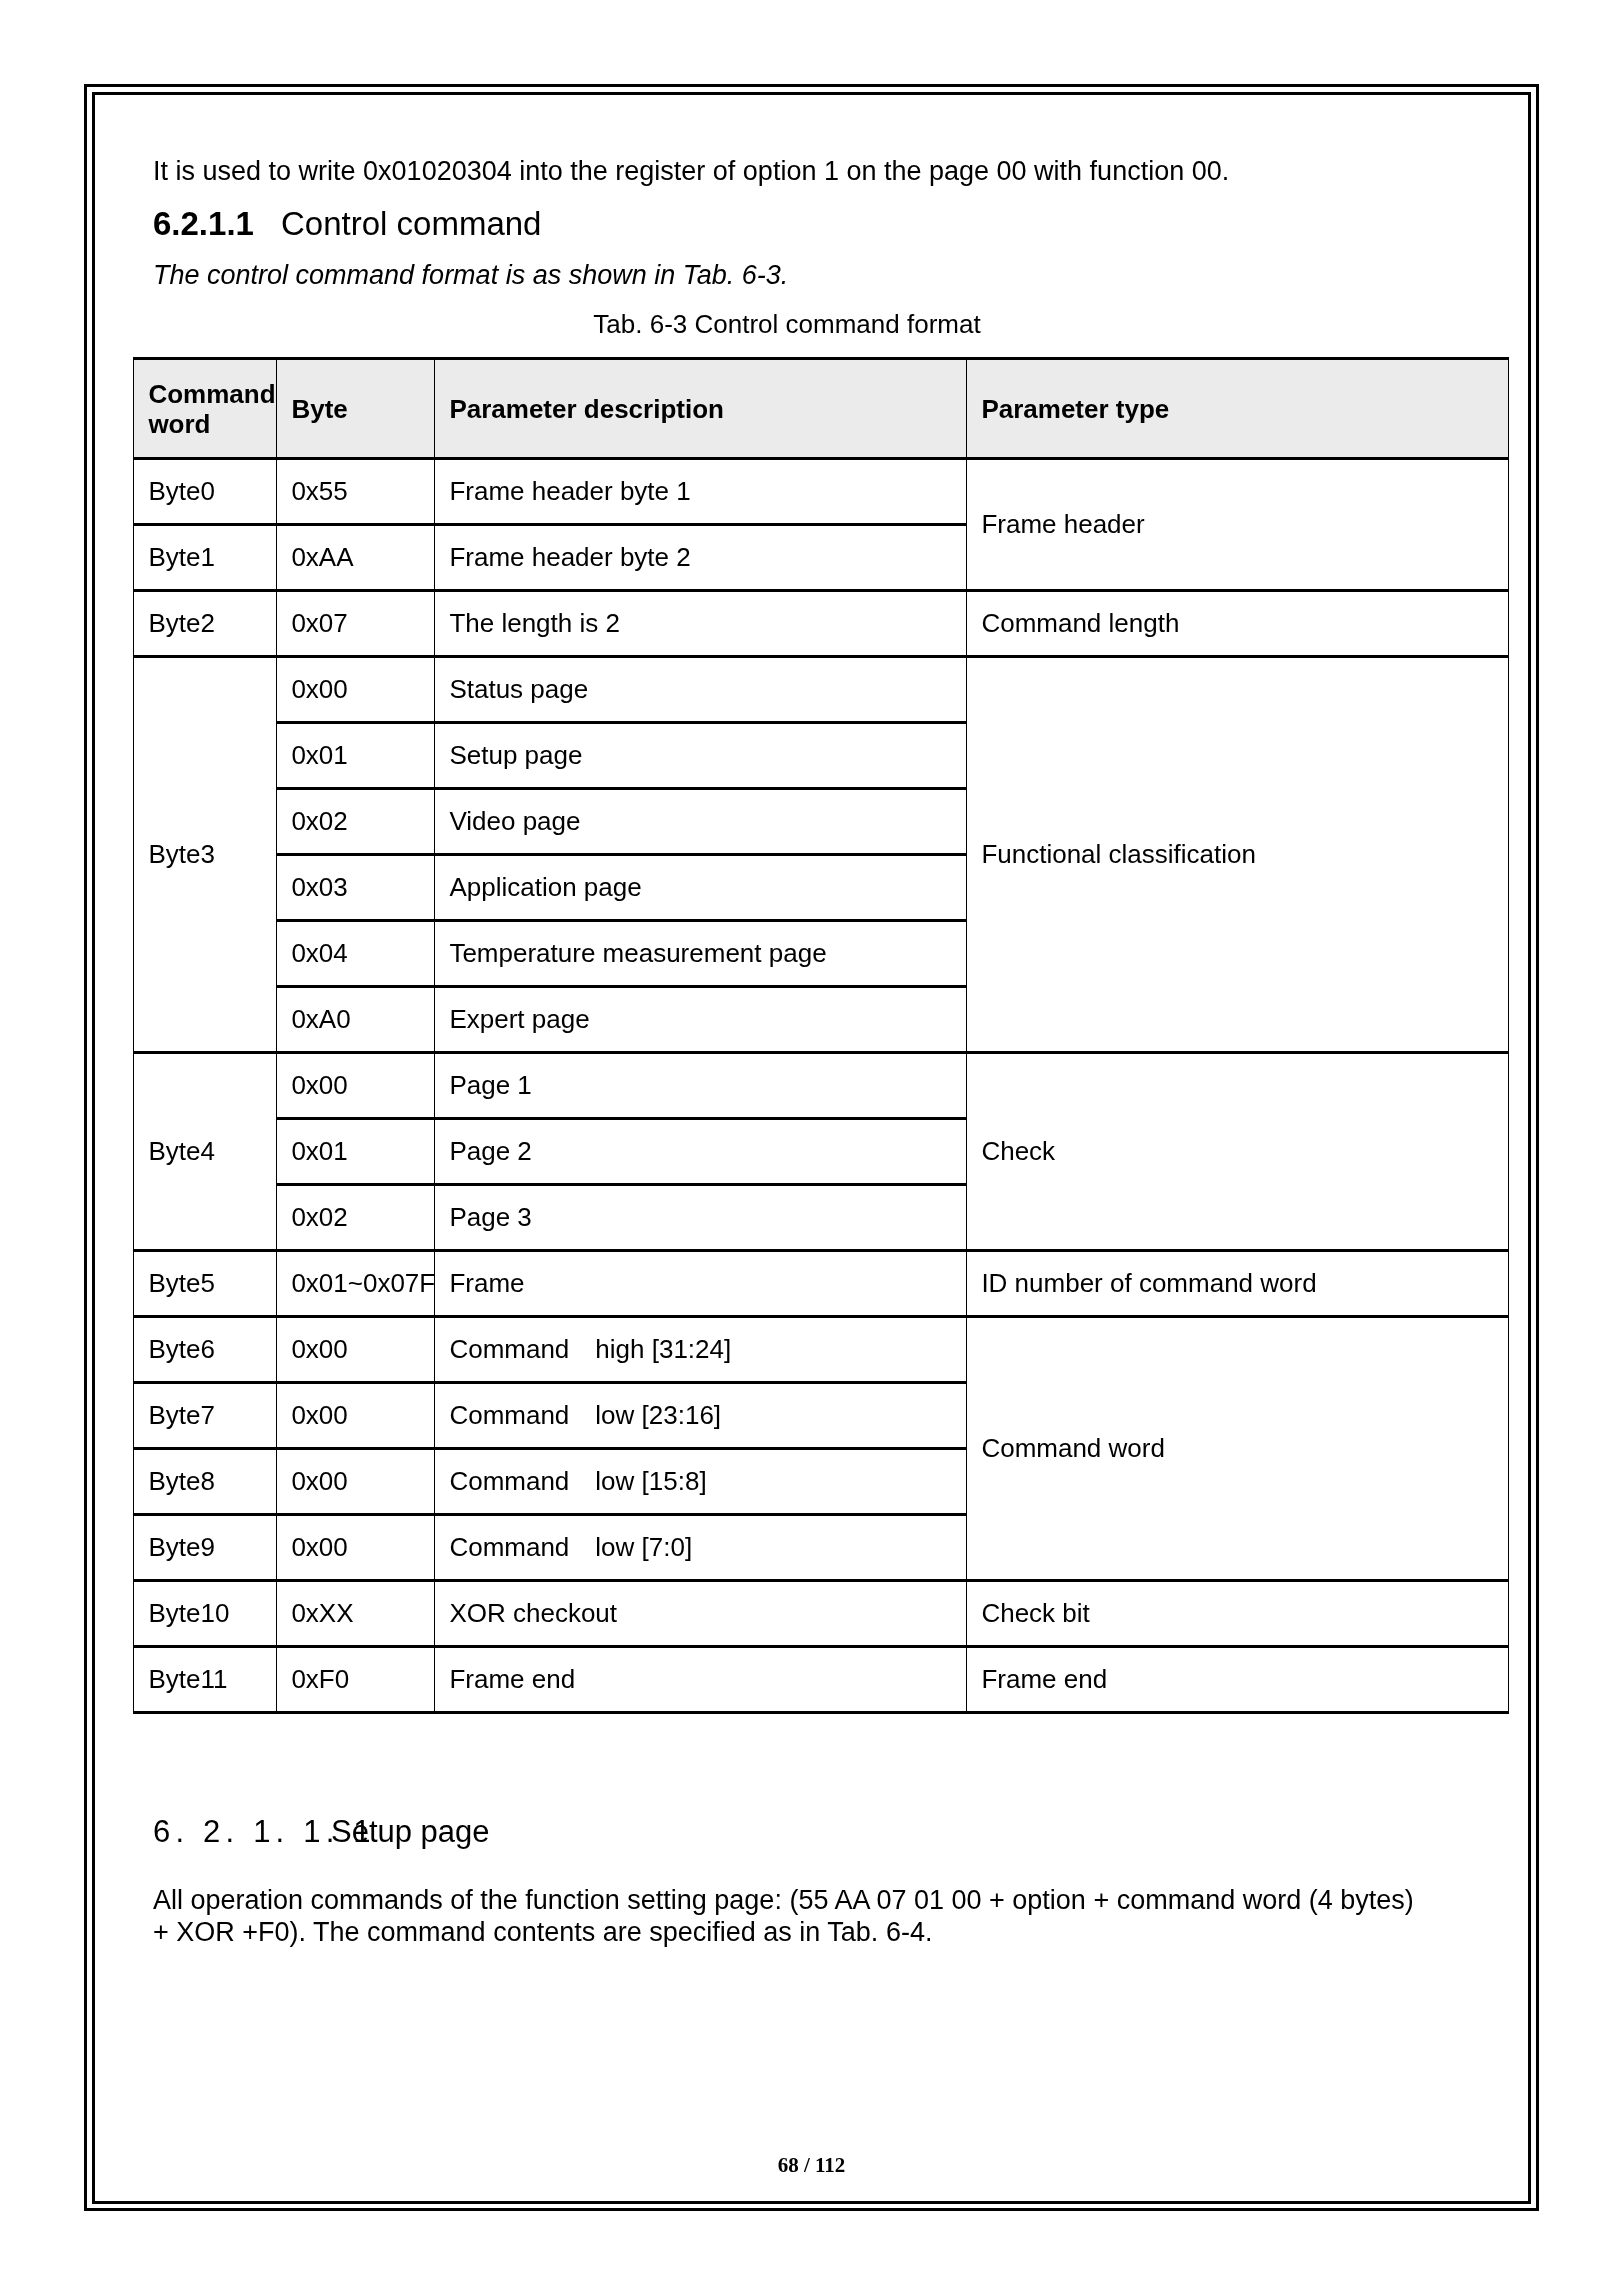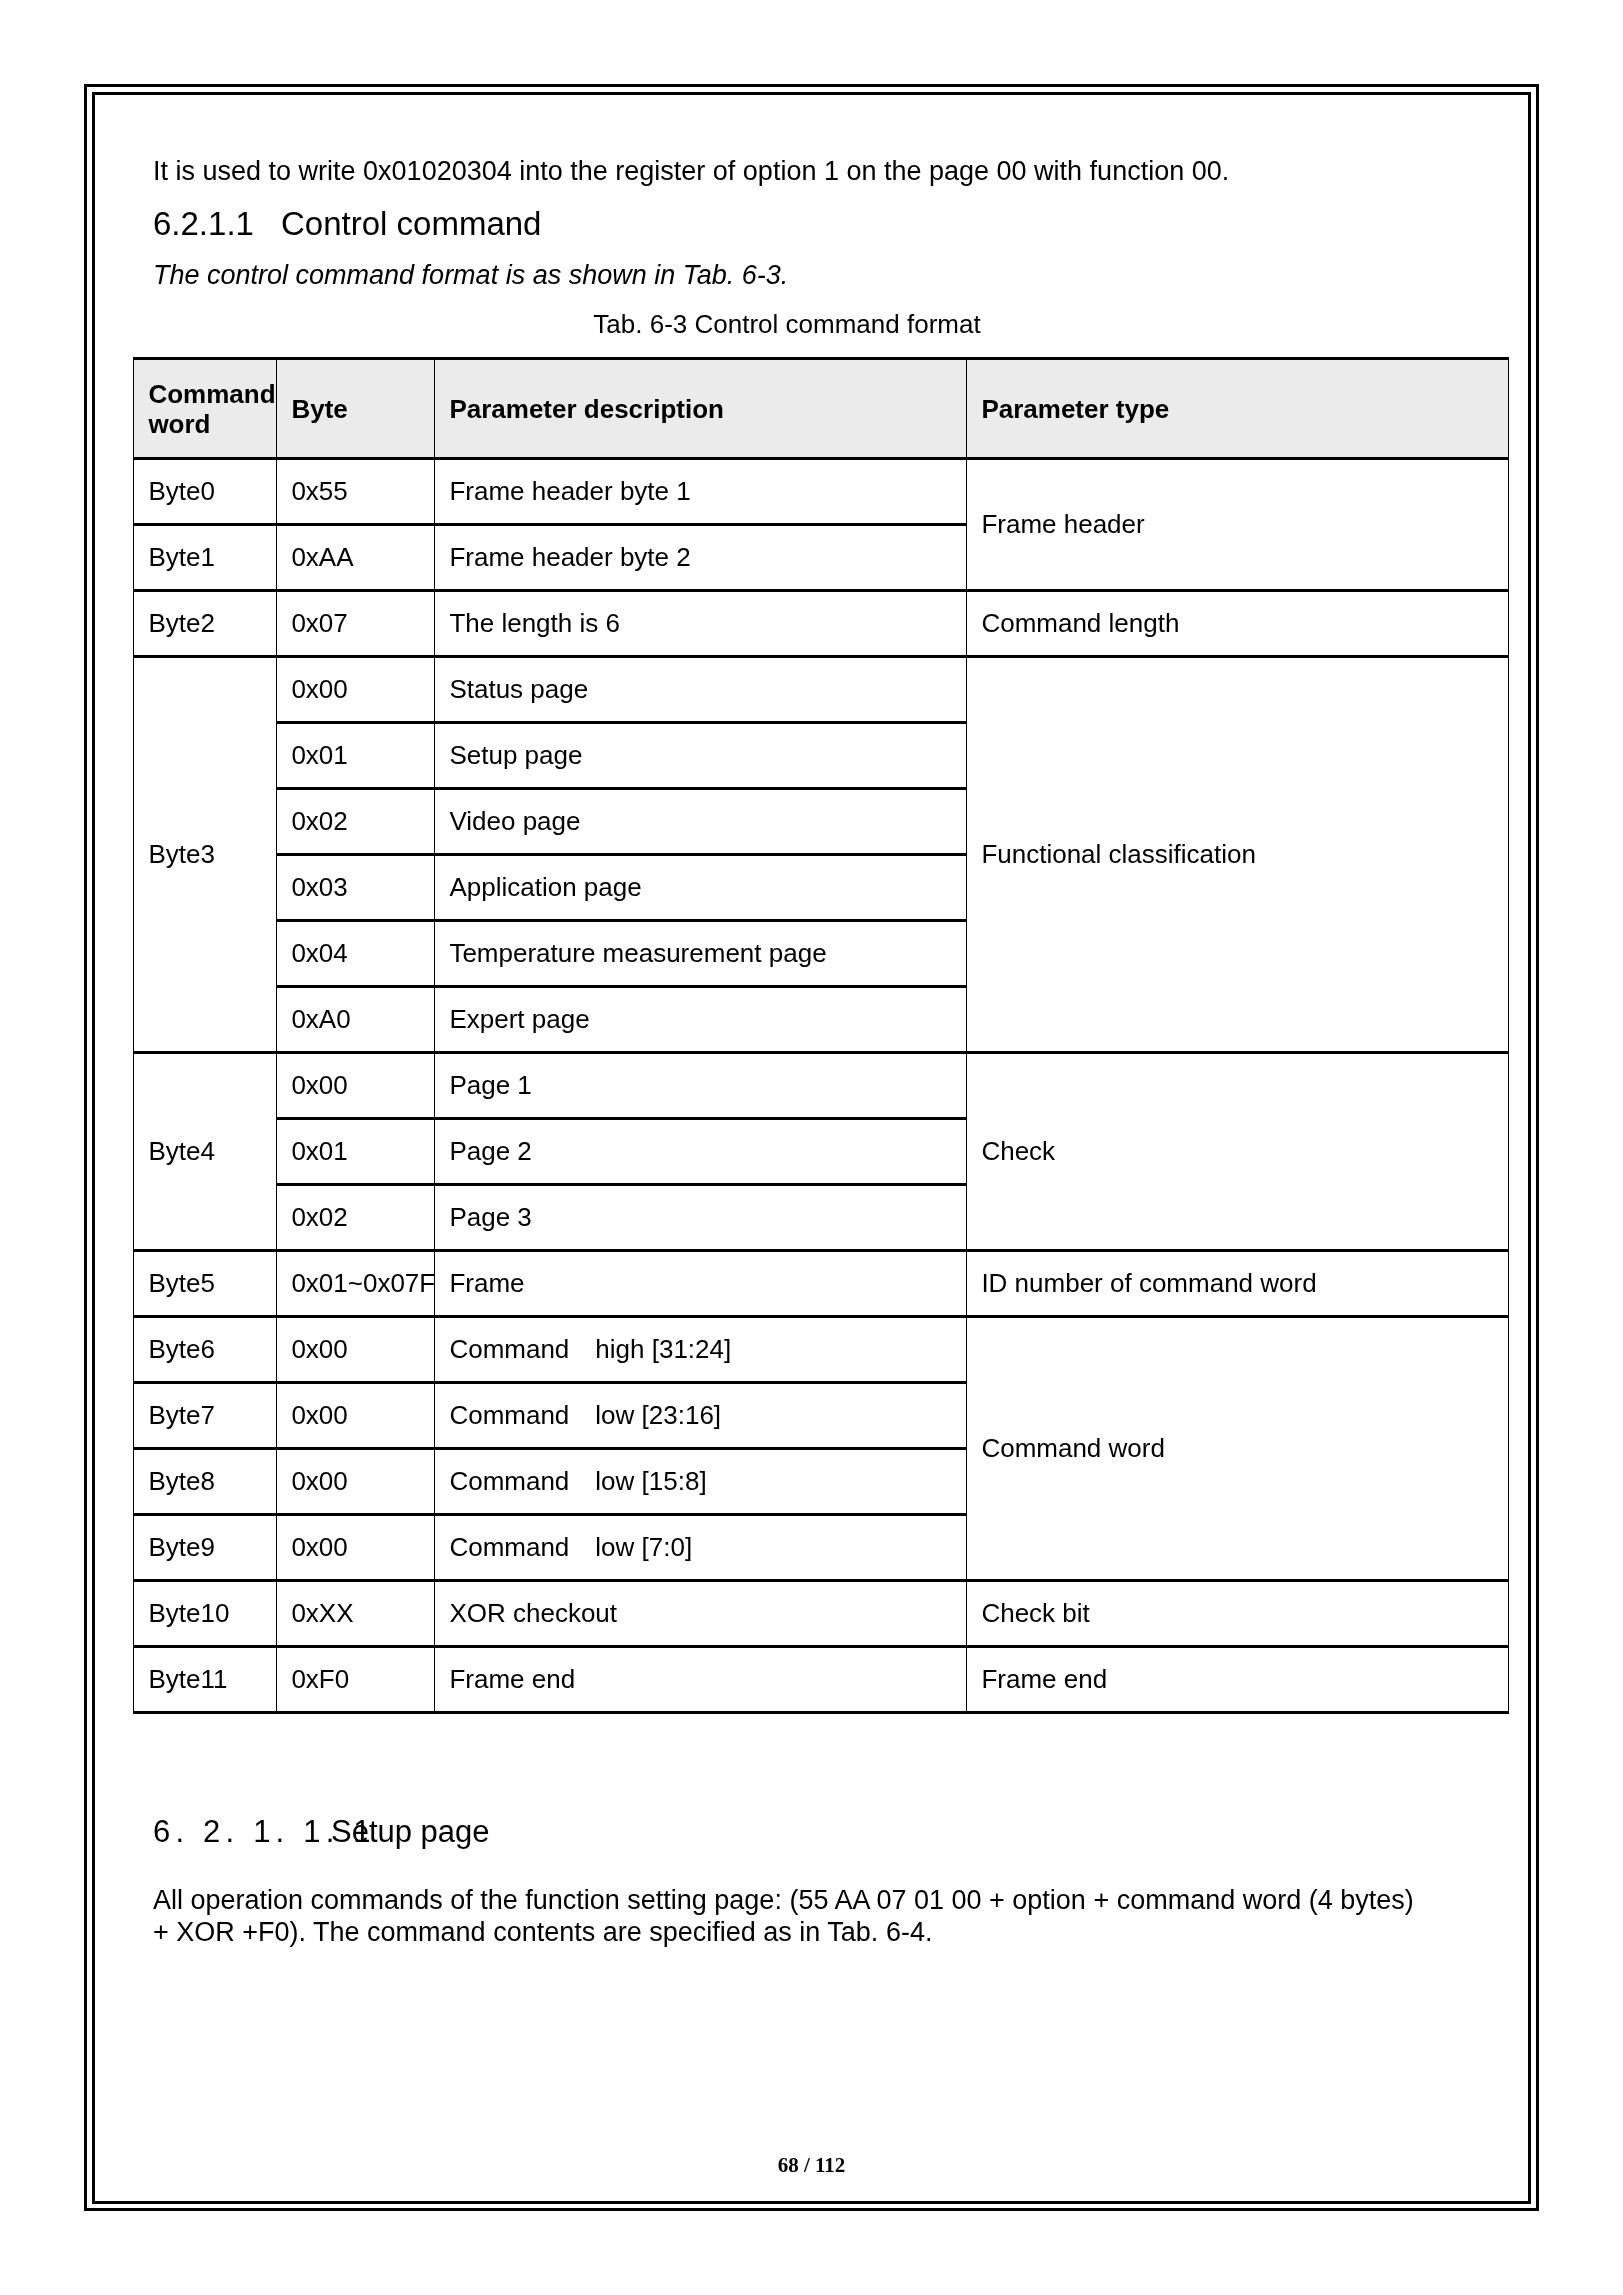--- a/index.html
+++ b/index.html
@@ -12,21 +12,21 @@
     border: 3.9px solid #000; box-sizing: border-box;
   }
   .frame-inner {
     position: absolute; left: 92px; top: 92px; width: 1439px; height: 2112px;
     border: 3.9px solid #000; box-sizing: border-box;
   }
   .txt { position: absolute; white-space: nowrap; }
   .body-text { font-size: 27px; line-height: 31px; }
   .p1 { left: 153px; top: 156px; }
   .h1 { left: 153px; top: 204px; font-size: 33px; line-height: 39px; }
-  .h1 .num { display: inline-block; width: 128px; }
+  .h1 .num { display: inline-block; width: 128px; font-weight: bold; }
   .p2 { left: 153px; top: 260px; font-style: italic; }
   .caption { left: 0; width: 1478px; top: 309px; text-align: center; font-size: 26px; line-height: 31px; }
   .caption span { position: relative; left: 48px; }
 
   table.cmd {
     position: absolute; left: 133px; top: 357px; width: 1376px;
     border-collapse: collapse; table-layout: fixed;
     font-size: 26px;
   }
   table.cmd col.c1 { width: 143px; }
@@ -94,21 +94,21 @@
       <td rowspan="2">Frame header</td>
     </tr>
     <tr>
       <td>Byte1</td>
       <td>0xAA</td>
       <td>Frame header byte 2</td>
     </tr>
     <tr>
       <td>Byte2</td>
       <td>0x07</td>
-      <td>The length is 6</td>
+      <td>The length is 2</td>
       <td>Command length</td>
     </tr>
     <tr>
       <td rowspan="6">Byte3</td>
       <td>0x00</td>
       <td>Status page</td>
       <td rowspan="6">Functional classification</td>
     </tr>
     <tr>
       <td>0x01</td>

